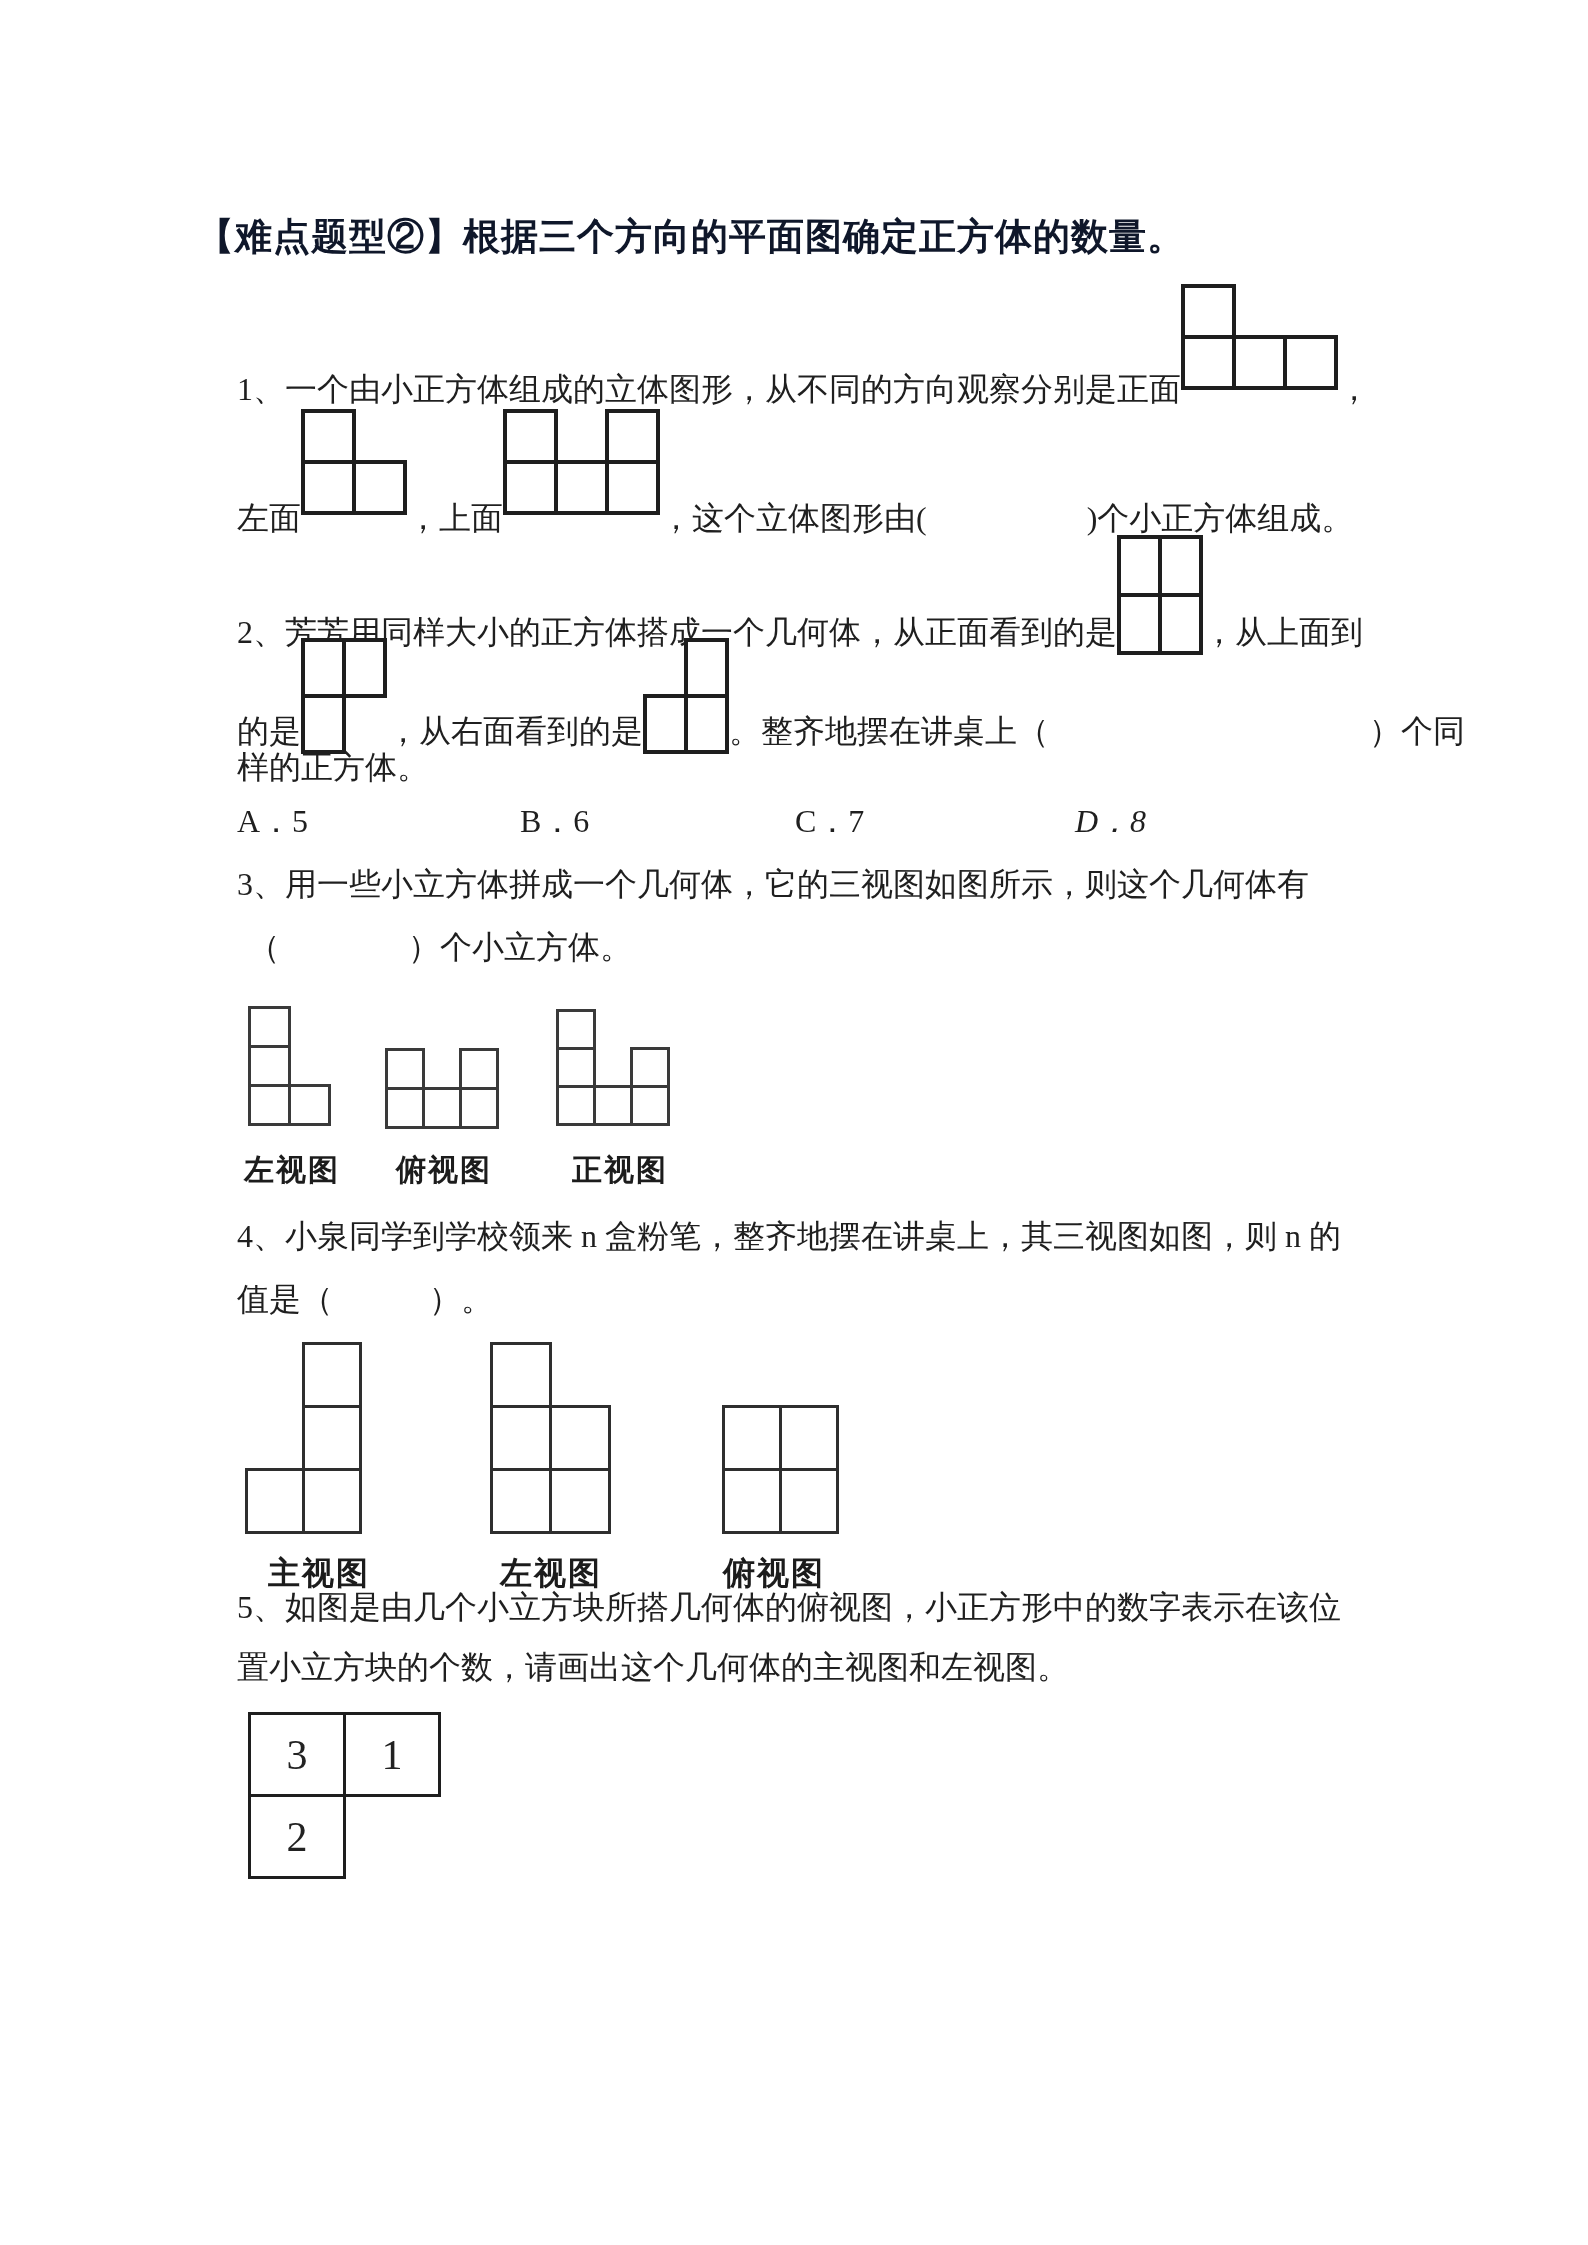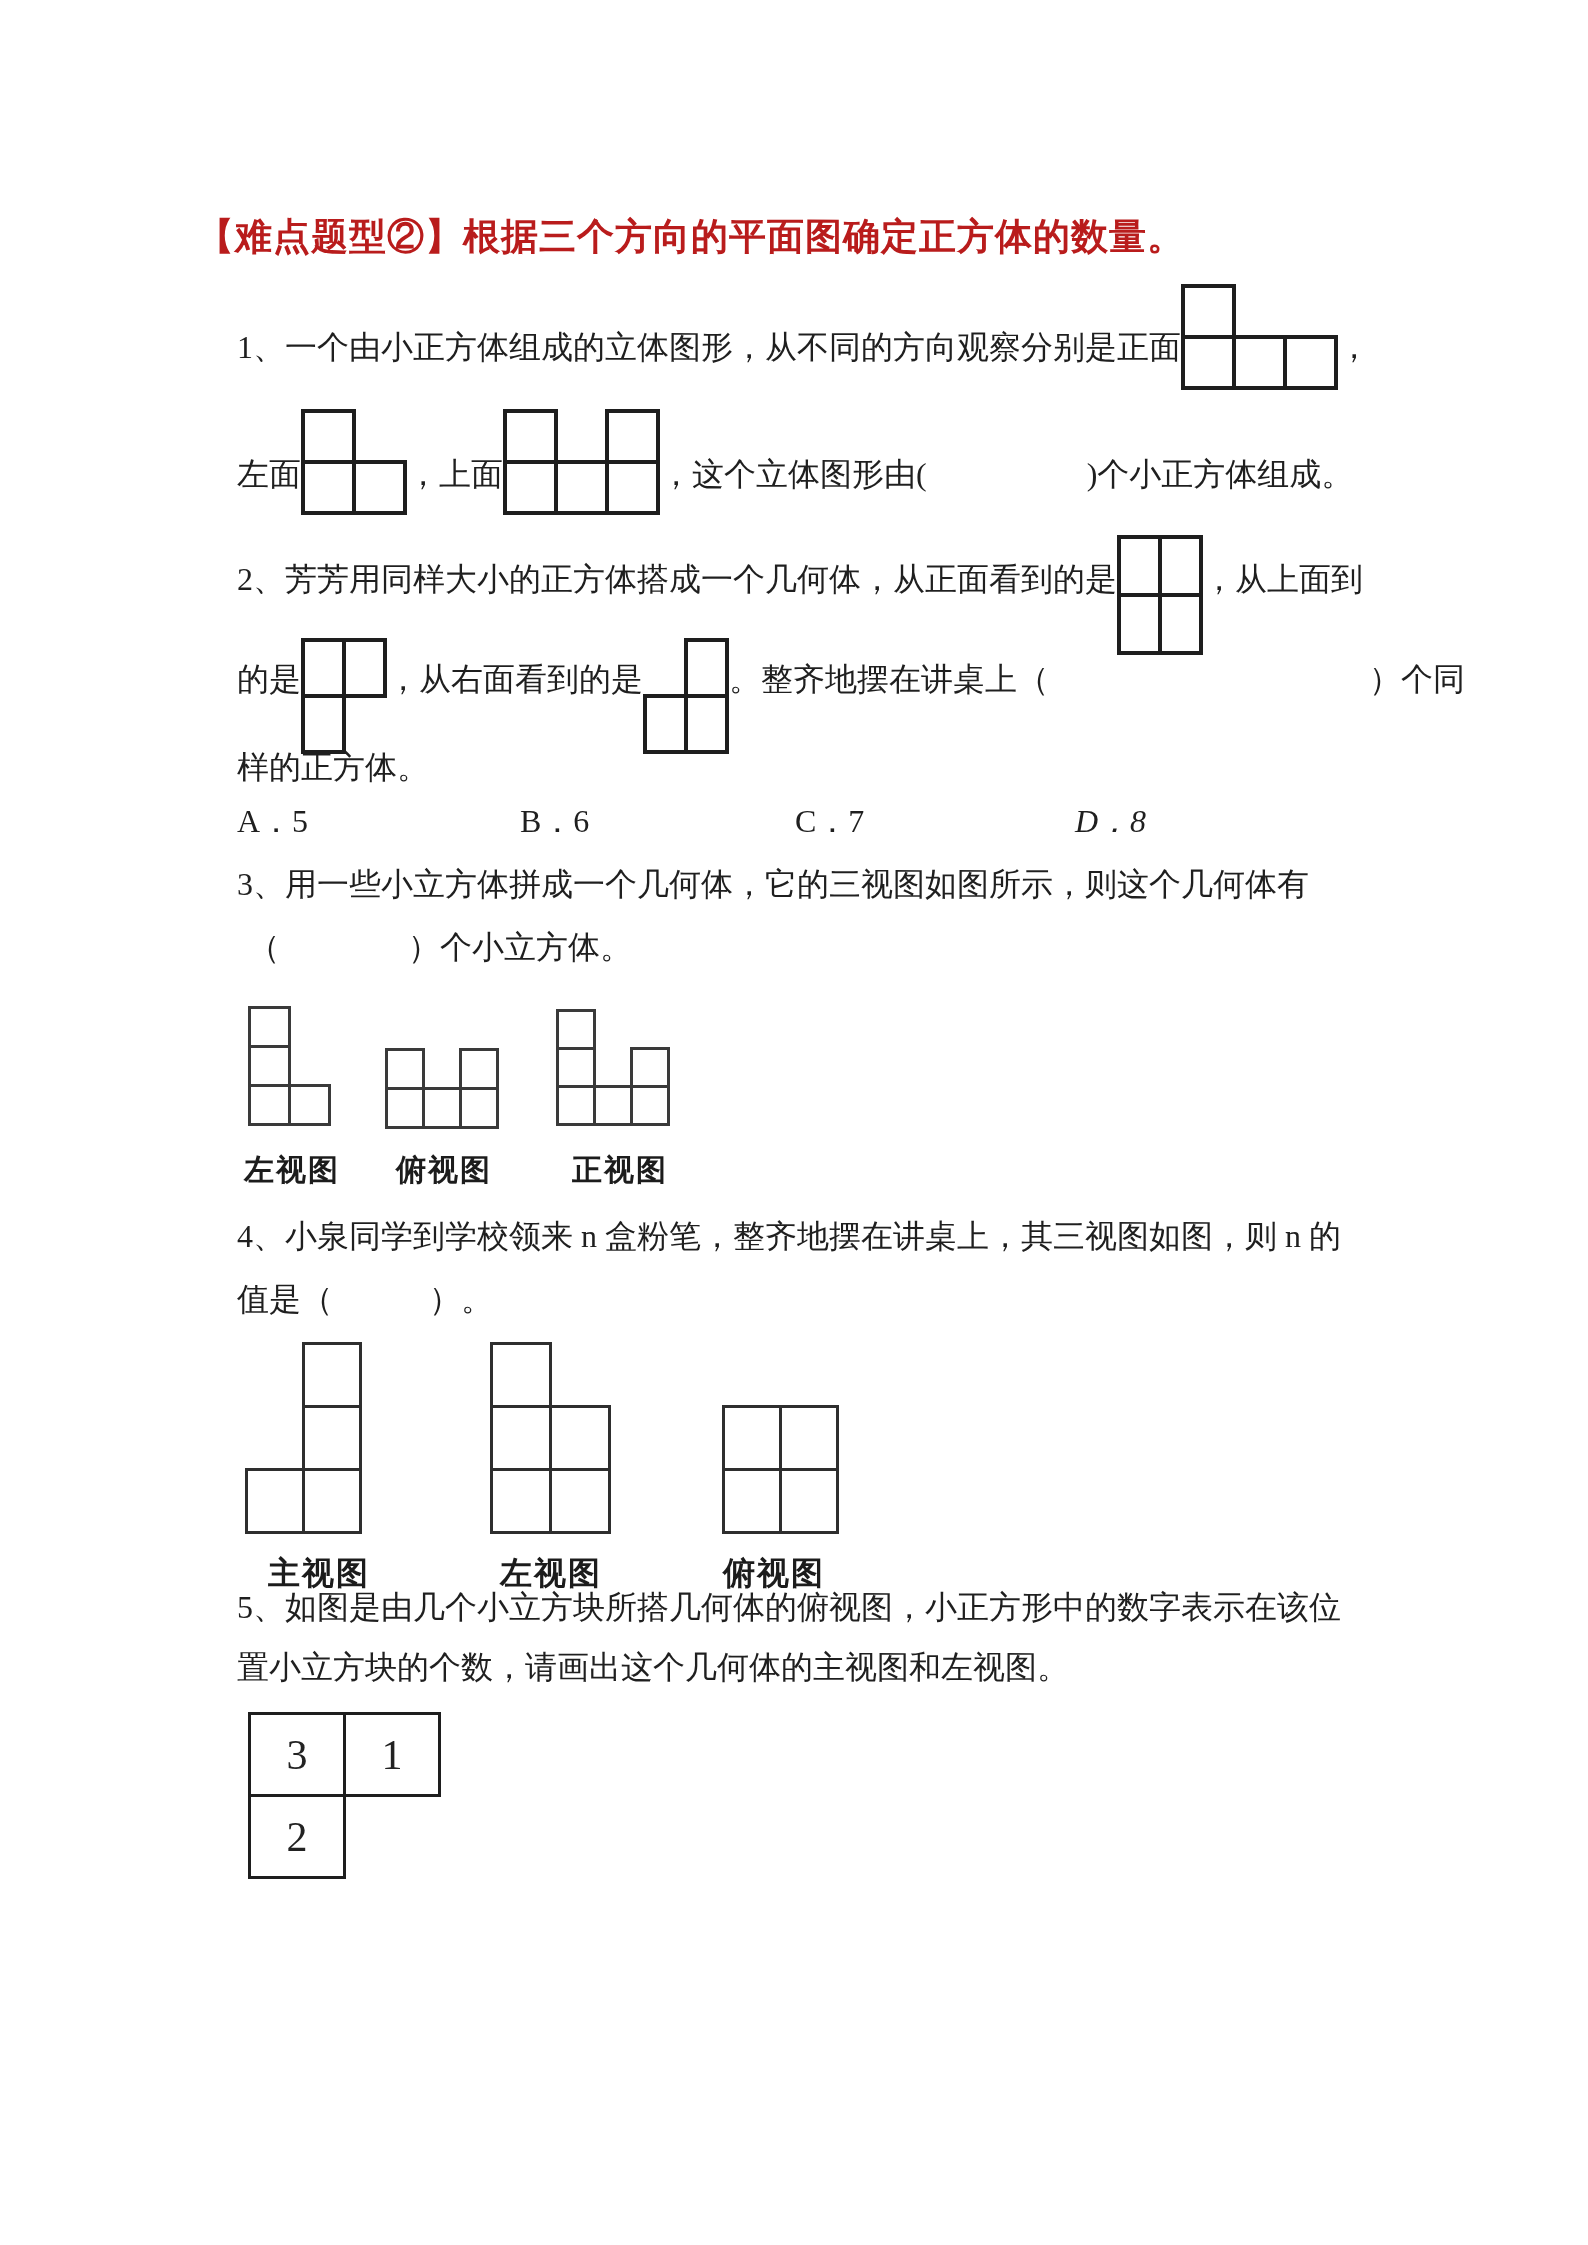--- a/index.html
+++ b/index.html
@@ -14,21 +14,21 @@
   .title{
     position:absolute;
     font-size:37px;
     font-weight:700;
     letter-spacing:1px;
     white-space:nowrap;
   }
   .line{
     position:absolute;
     display:flex;
-    align-items:center;
+    align-items:flex-end;
     white-space:nowrap;
     font-size:32px;
     transform:translateY(-50%);
   }
   .line span{white-space:pre;}
   .grid{position:relative;display:inline-block;flex:0 0 auto;}
   .grid .cell{
     position:absolute;
     box-sizing:border-box;
     background:#ffffff;
@@ -49,21 +49,21 @@
   .mb22{margin-bottom:22px;}
   .mb26{margin-bottom:26px;}
   .mt30{margin-top:30px;}
   .mt32{margin-top:32px;}
 </style>
 </head>
 <body>
 
 <div class="page">
 
-  <div class="title" style="left: 197px; top: 212px; color: #b91c1c;">【难点题型②】根据三个方向的平面图确定正方体的数量。</div>
+  <div class="title" style="left: 197px; top: 212px; color: #0f172a;">【难点题型②】根据三个方向的平面图确定正方体的数量。</div>
 
   <div class="line" style="left:237px;top:348px;">
     <span>1、一个由小正方体组成的立体图形，从不同的方向观察分别是正面</span>
     <div class="grid mb22" style="width: 157px; height: 106px;">
         <div class="cell" style="left: 0px; top: 0px; width: 55px; height: 55px; border: 4px solid rgb(30, 30, 30);"></div>
         <div class="cell" style="left: 0px; top: 51px; width: 55px; height: 55px; border: 4px solid rgb(30, 30, 30);"></div>
         <div class="cell" style="left: 51px; top: 51px; width: 55px; height: 55px; border: 4px solid rgb(30, 30, 30);"></div>
         <div class="cell" style="left: 102px; top: 51px; width: 55px; height: 55px; border: 4px solid rgb(30, 30, 30);"></div>
       </div>
     <span>，</span>

